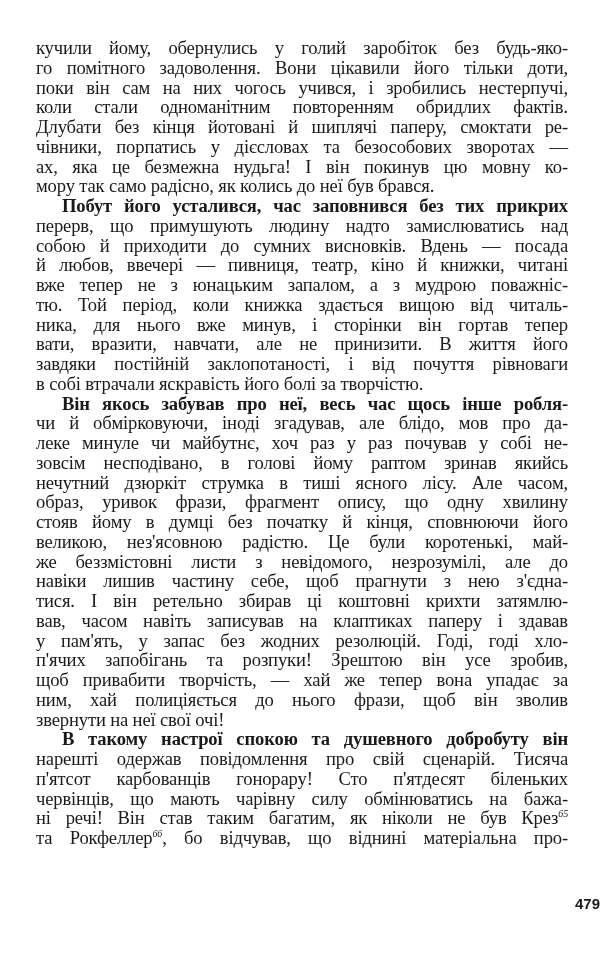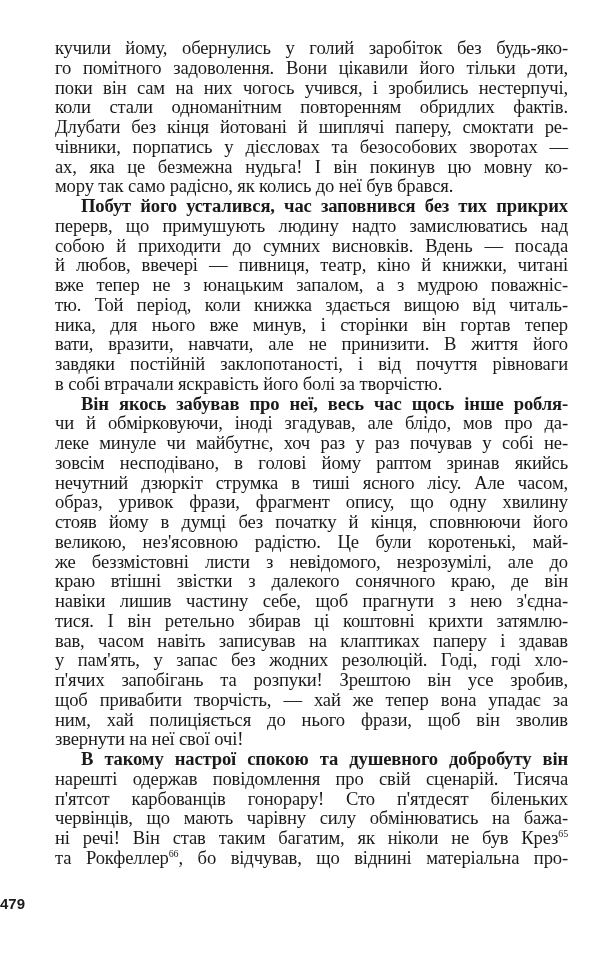--- a/index.html
+++ b/index.html
@@ -25,41 +25,41 @@
   }
   .line {
     display: block;
     white-space: nowrap;
     text-align: justify;
     text-align-last: justify;
     height: 19.75px;
     overflow: visible;
     font-stretch: condensed;
     letter-spacing: -0.15px;
-    margin-left: 19px;
   }
   .line.last {
     text-align-last: left;
   }
   .line.indent {
     padding-left: 26px;
     font-weight: bold;
   }
   .para { display: block; }
   sup {
     font-size: 10px;
     line-height: 0;
     vertical-align: 7px;
+    font-style: italic;
   }
   .page-number {
     position: absolute;
     top: 895px;
     left: 0;
     width: 600px;
-    text-align: left;
+    text-align: right;
     font-family: "Liberation Sans", "DejaVu Sans", sans-serif;
     font-weight: bold;
     font-size: 15px;
     color: #1a1a1a;
   }
 </style>
 </head>
 <body>
 
 <div class="page">
@@ -91,21 +91,20 @@
   <div class="para">
     <span class="line indent">Він якось забував про неї, весь час щось інше робля-</span>
     <span class="line">чи й обмірковуючи, іноді згадував, але блідо, мов про да-</span>
     <span class="line">леке минуле чи майбутнє, хоч раз у раз почував у собі не-</span>
     <span class="line">зовсім несподівано, в голові йому раптом зринав якийсь</span>
     <span class="line">нечутний дзюркіт струмка в тиші ясного лісу. Але часом,</span>
     <span class="line">образ, уривок фрази, фрагмент опису, що одну хвилину</span>
     <span class="line">стояв йому в думці без початку й кінця, сповнюючи його</span>
     <span class="line">великою, нез'ясовною радістю. Це були коротенькі, май-</span>
     <span class="line">же беззмістовні листи з невідомого, незрозумілі, але до</span>
-    <span class="line">краю втішні звістки з далекого сонячного краю, де він</span>
     <span class="line">навіки лишив частину себе, щоб прагнути з нею з'єдна-</span>
     <span class="line">тися. І він ретельно збирав ці коштовні крихти затямлю-</span>
     <span class="line">вав, часом навіть записував на клаптиках паперу і здавав</span>
     <span class="line">у пам'ять, у запас без жодних резолюцій. Годі, годі хло-</span>
     <span class="line">п'ячих запобігань та розпуки! Зрештою він усе зробив,</span>
     <span class="line">щоб привабити творчість, — хай же тепер вона упадає за</span>
     <span class="line">ним, хай полиціяється до нього фрази, щоб він зволив</span>
     <span class="line last">звернути на неї свої очі!</span>
   </div>
 

